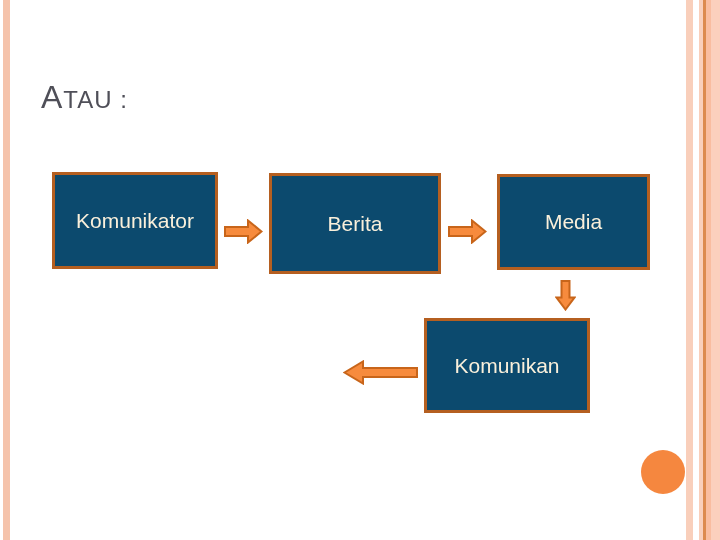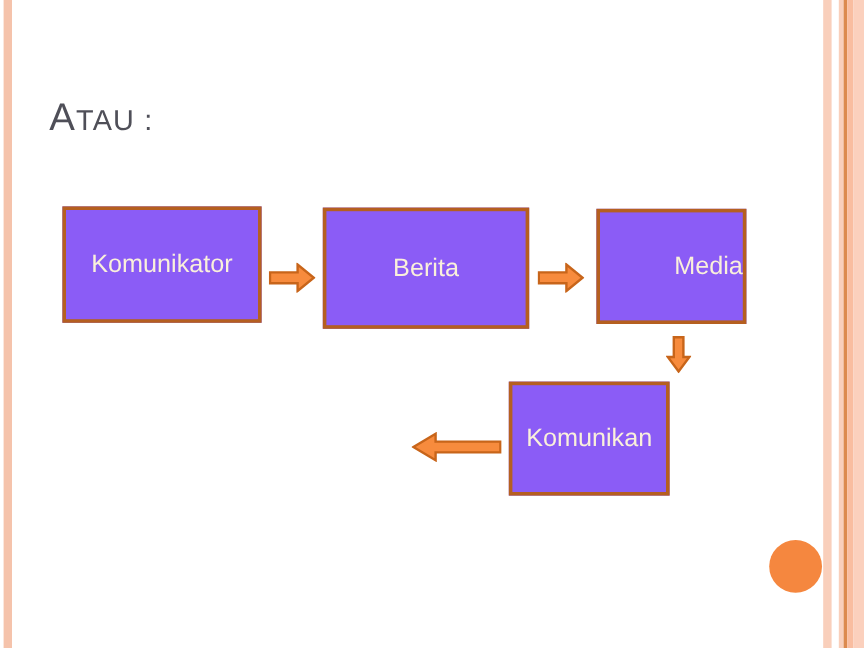--- a/index.html
+++ b/index.html
@@ -22,30 +22,30 @@
   .title{
     position:absolute;left:41px;top:84px;
     color:#4f4f58;letter-spacing:1px;white-space:nowrap;
     line-height:26px;
   }
   .title .lead{font-size:32px;}
   .title .rest{font-size:24px;}
   
   .node{
     position:absolute;box-sizing:border-box;
-    background:#8b5cf6;border:3px solid #b55f20;
+    background:#0c4a6e;border:3px solid #b55f20;
     color:#faf0db;font-size:21px;
     display:flex;align-items:center;justify-content:center;
     text-align:center;
   }
   .n-komunikator{left:52px;top:172px;width:166px;height:97px;}
   .n-berita{left:269px;top:173px;width:172px;height:101px;}
-  .n-media{left:497px;top:174px;width:125px;height:96px;justify-content:flex-end;}
+  .n-media{left:497px;top:174px;width:153px;height:96px;}
   .n-feedback{left:169px;top:318px;width:170px;height:94px;}
-  .n-komunikan{left:424px;top:318px;width:134px;height:95px;}
+  .n-komunikan{left:424px;top:318px;width:166px;height:95px;}
   
   .arrow{position:absolute;}
   .a1{left:224px;top:219px;}
   .a2{left:448px;top:219px;}
   .a3{left:555px;top:280px;}
   .a4{left:343px;top:360px;}
   .arrow svg{display:block;}
   .arrow polygon{fill:#f78b3d;stroke:#c8651a;stroke-width:2;stroke-linejoin:miter;}
   
   .circle{

